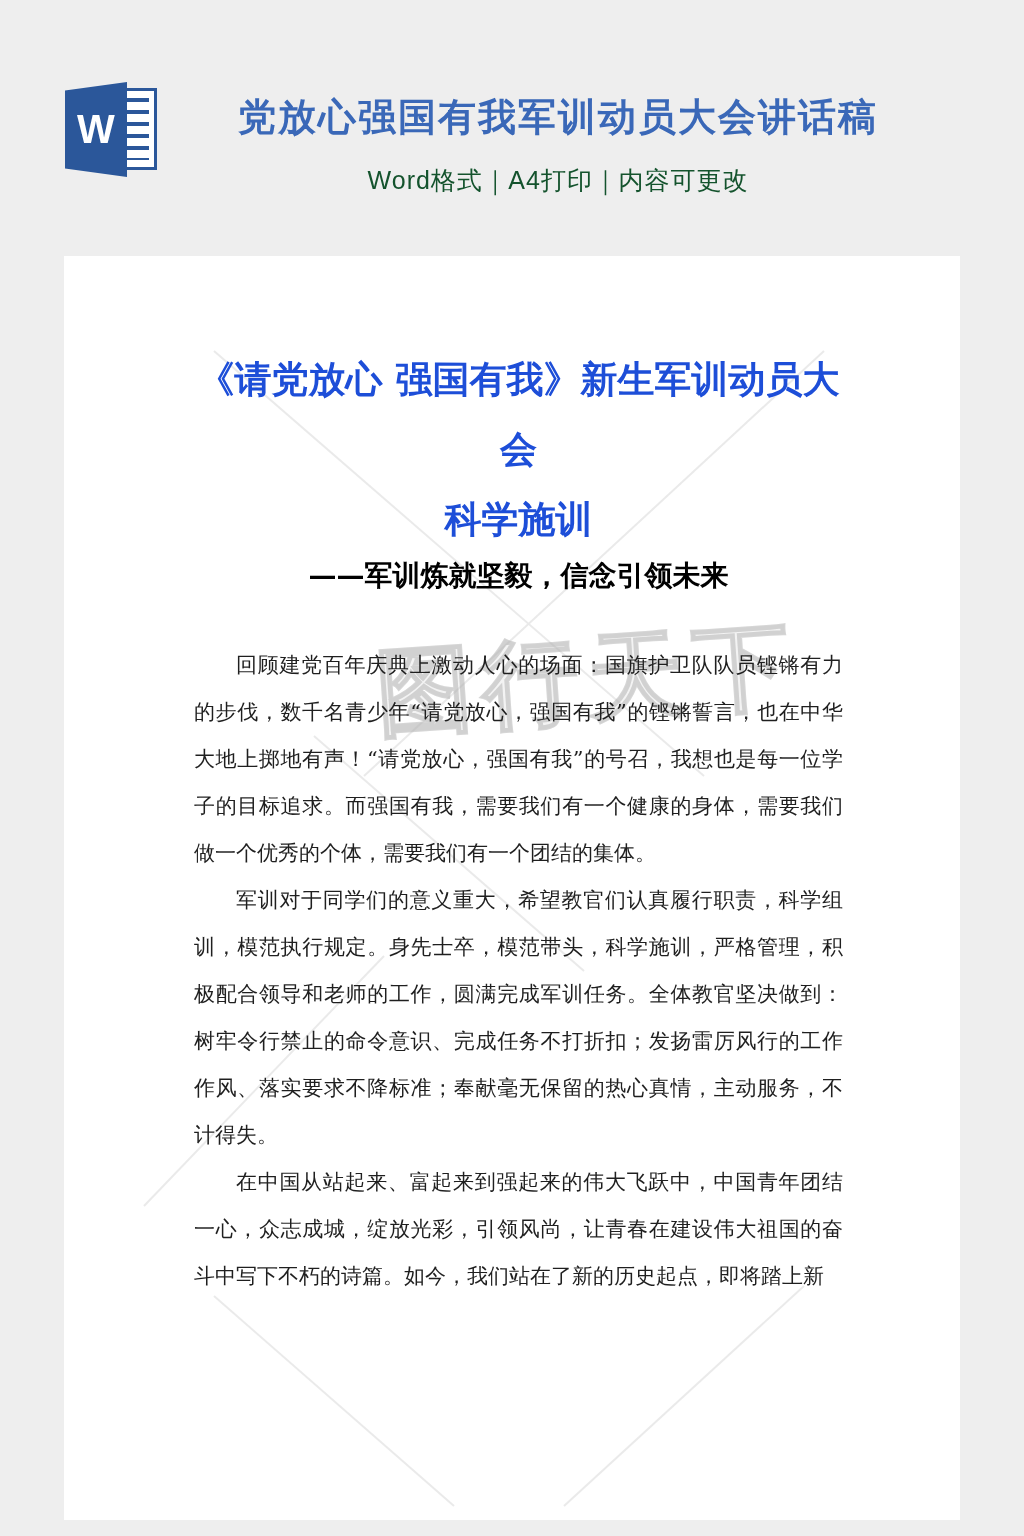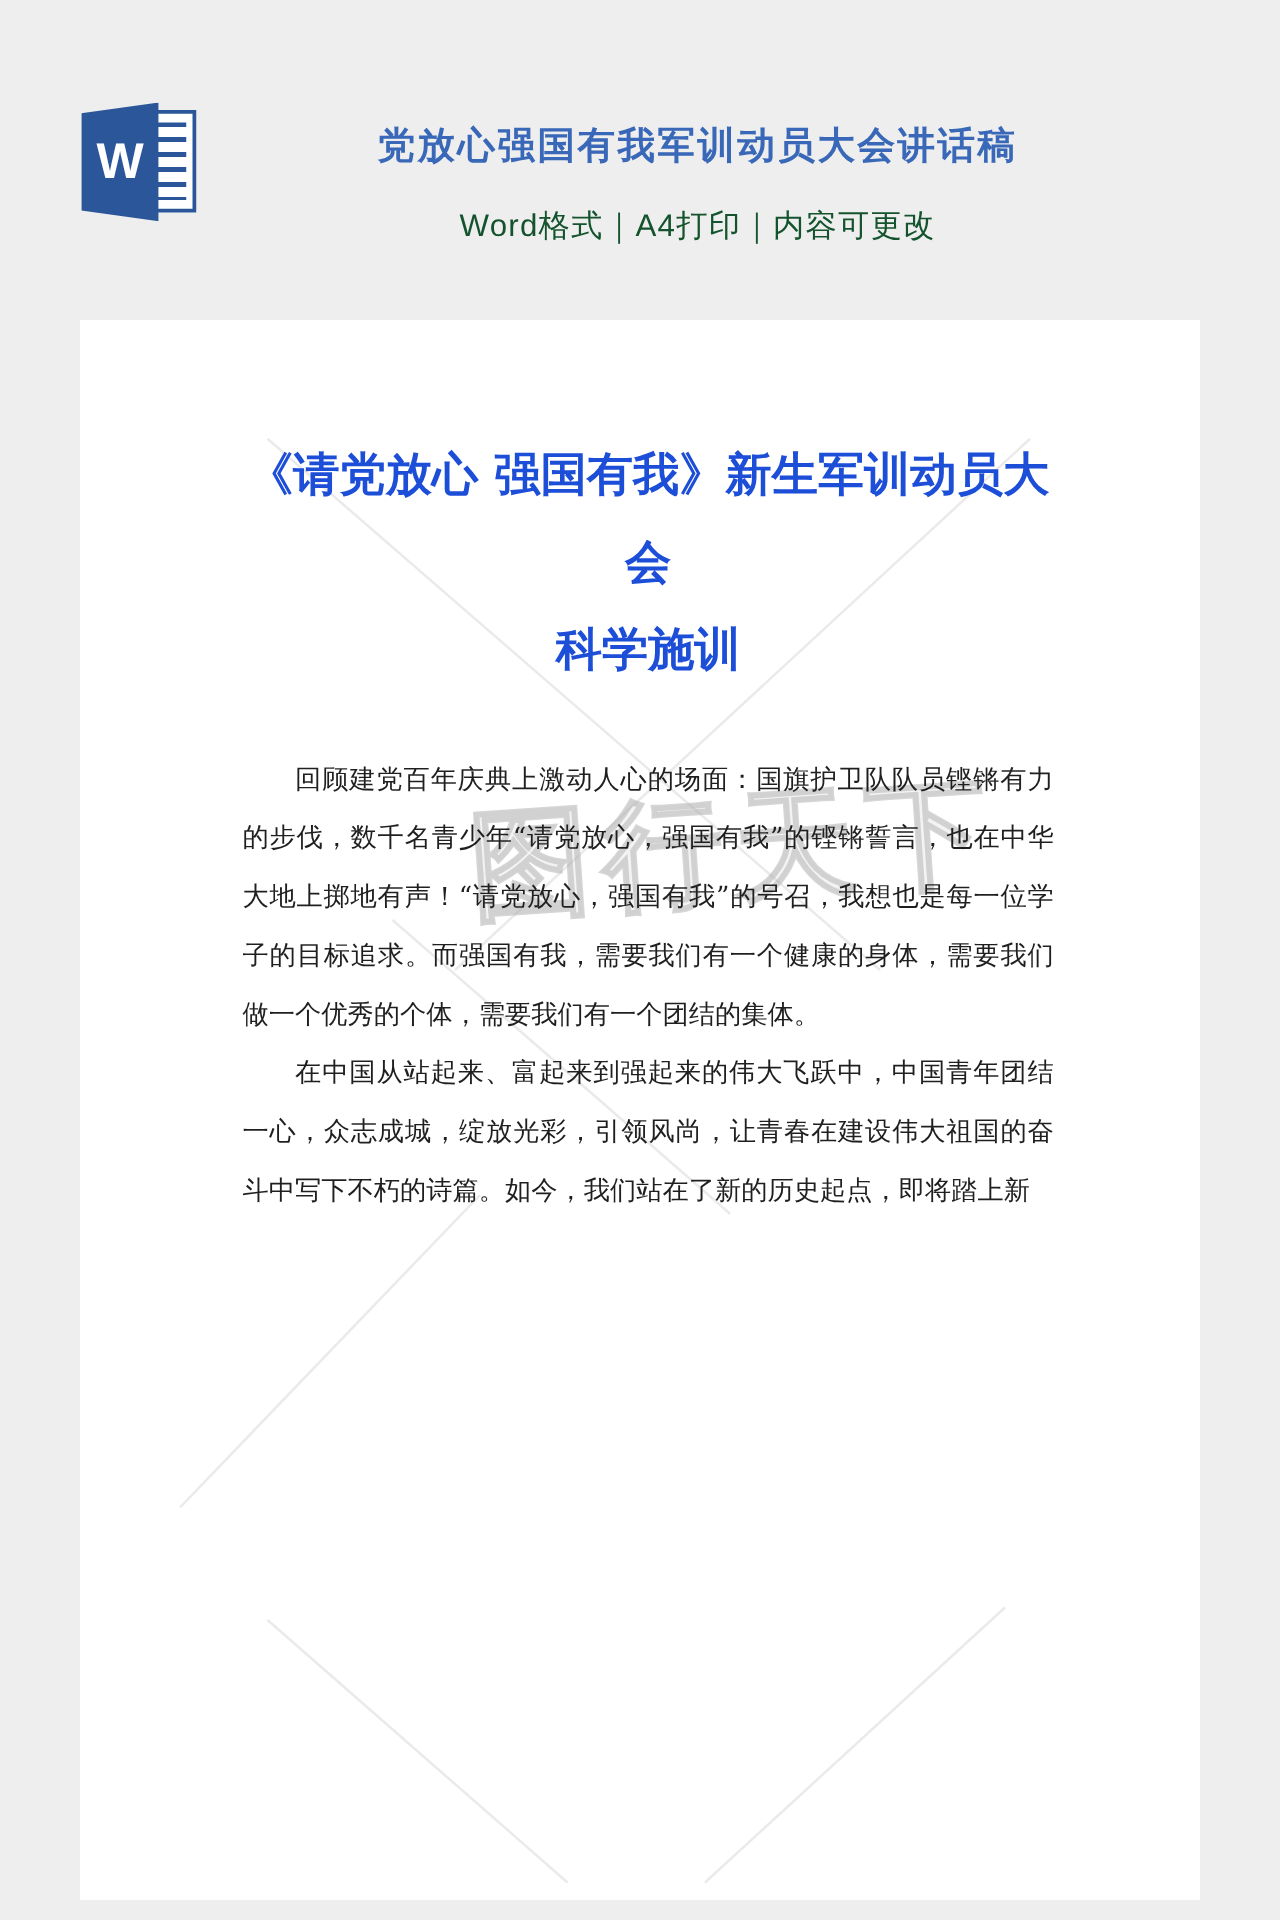--- a/index.html
+++ b/index.html
@@ -26,21 +26,21 @@
     position:absolute;left:0;top:0;width:62px;height:95px;
     background:#2b579a;
     clip-path:polygon(0 9%,100% 0%,100% 100%,0 91%);
     display:flex;align-items:center;justify-content:center;
     color:#ffffff;font-weight:bold;font-size:40px;
     font-family:"Liberation Sans",sans-serif;
   }
   .header-text{position:absolute;left:92px;right:0;top:0;text-align:center;}
   .header-title{
     margin-top:93px;
-    font-size:30px;font-weight:bold;color:#3a68b8;
+    font-size:38px;font-weight:bold;color:#3a68b8;
     letter-spacing:2px;line-height:48px;
   }
   .header-subtitle{
     margin-top:23px;
     font-size:25px;color:#14532d;letter-spacing:1px;
   }
 
   
   .doc-page{
     position:absolute;left:64px;top:256px;width:896px;height:1264px;
@@ -105,18 +105,20 @@
       <line x1="740" y1="1030" x2="500" y2="1250"></line>
     </g>
   </svg>
   <div class="wm-text">图行天下</div>
 
   <div class="doc-content">
     <div class="doc-title">
       <div>《请党放心 强国有我》新生军训动员大会</div>
       <div>科学施训</div>
     </div>
+    <div class="doc-subtitle">——军训炼就坚毅，信念引领未来</div>
     <div class="doc-body">
       <p>回顾建党百年庆典上激动人心的场面：国旗护卫队队员铿锵有力的步伐，数千名青少年“请党放心，强国有我”的铿锵誓言，也在中华大地上掷地有声！“请党放心，强国有我”的号召，我想也是每一位学子的目标追求。而强国有我，需要我们有一个健康的身体，需要我们做一个优秀的个体，需要我们有一个团结的集体。</p>
+      <p>军训对于同学们的意义重大，希望教官们认真履行职责，科学组训，模范执行规定。身先士卒，模范带头，科学施训，严格管理，积极配合领导和老师的工作，圆满完成军训任务。全体教官坚决做到：树牢令行禁止的命令意识、完成任务不打折扣；发扬雷厉风行的工作作风、落实要求不降标准；奉献毫无保留的热心真情，主动服务，不计得失。</p>
       <p>在中国从站起来、富起来到强起来的伟大飞跃中，中国青年团结一心，众志成城，绽放光彩，引领风尚，让青春在建设伟大祖国的奋斗中写下不朽的诗篇。如今，我们站在了新的历史起点，即将踏上新</p>
     </div>
   </div>
 </div>
 
 </body></html>

